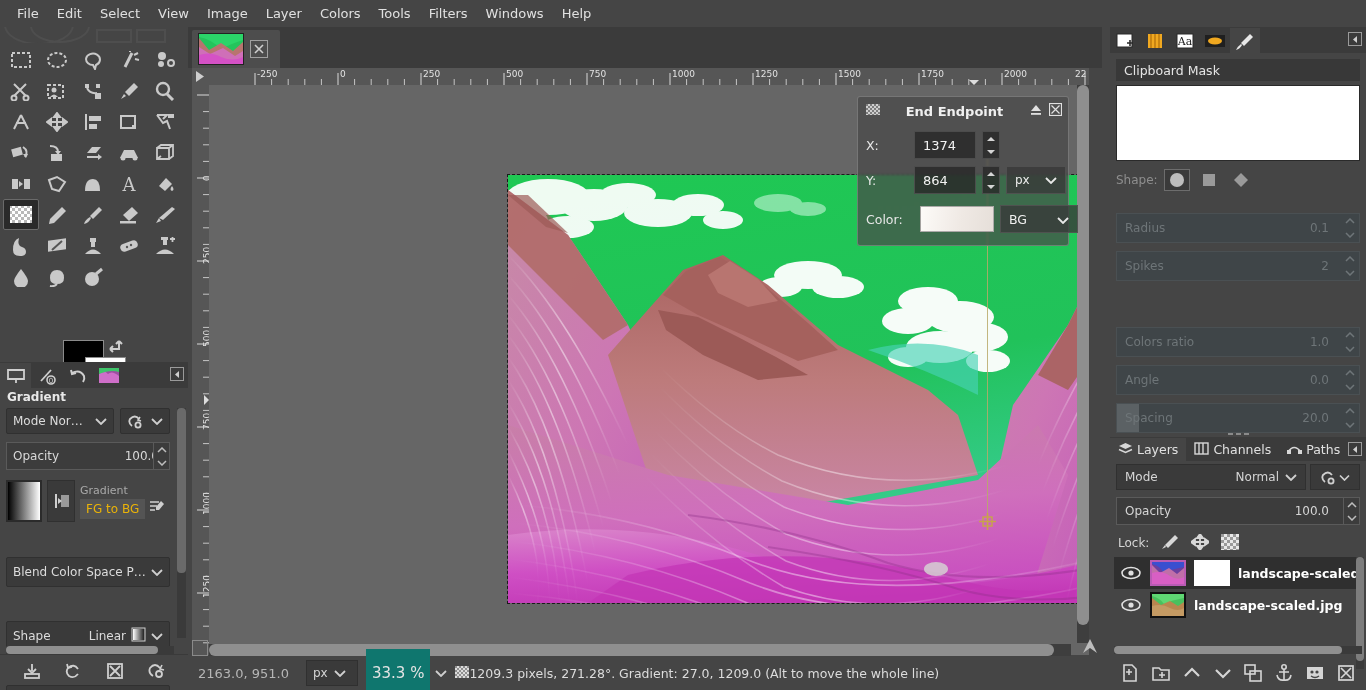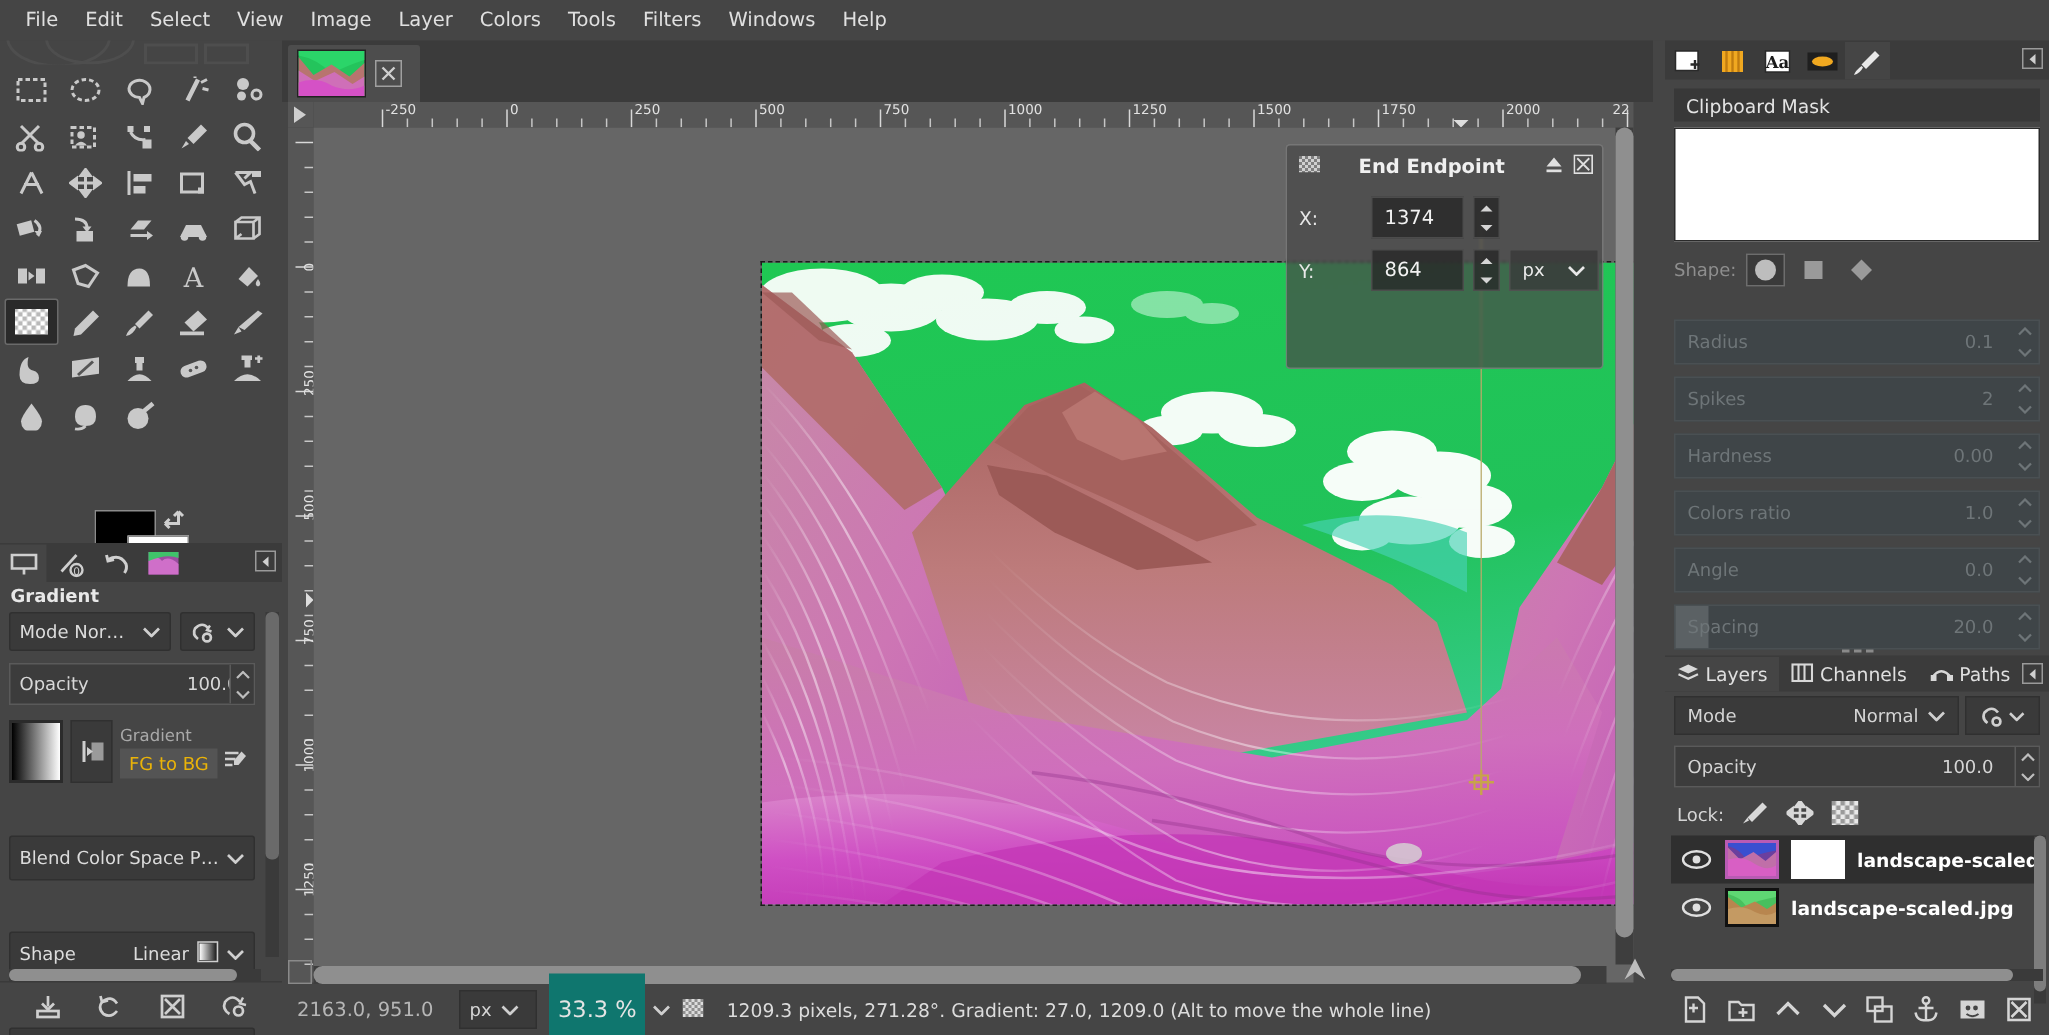--- a/index.html
+++ b/index.html
@@ -174,26 +174,26 @@
   }
   .pos { font-size: 13px; color: #b6b6b6; min-width: 100px; }
   .unitcombo {
     background: #3a3a3a; border:1px solid #303030; height: 26px; min-width: 52px;
     display:flex;align-items:center;gap:6px;padding:0 6px;font-size:12px;
   }
   .zoomcombo {
     height: 26px; display:flex;align-items:center;gap:5px;font-size:12px;
   }
   .zoomval { background:#0f766e; padding:15px 6px; font-size:15px; color:#e4e4e4;}
-  .statusmsg { font-size: 12.5px; color: #dcdcdc; display:flex; align-items:center; gap:15px; }
+  .statusmsg { font-size: 12.5px; color: #dcdcdc; display:flex; align-items:center; gap:0; }
 
   
   .rdock { position: absolute; left: 1110px; top: 27px; width: 256px; height: 663px; background: #454545; }
   .rd-tabs { position: absolute; left: 0; top: 0; width: 256px; height: 26px; background: #3b3b3b; display:flex; align-items:flex-end; }
-  .rd-tab { width: 30px; height: 25px; display:flex;align-items:center;justify-content:center; cursor:default;font-weight:bold;}
+  .rd-tab { width: 30px; height: 25px; display:flex;align-items:center;justify-content:center; cursor:default;}
   .rd-tab.active { background:#454545; }
   .rd-menu { position:absolute; right:4px; top:5px; width:14px;height:14px;border:1px solid #9a9a9a;display:flex;align-items:center;justify-content:center;}
 
   .brushname {
     position: absolute; left: 6px; top: 32px; width: 244px; height: 22px;
     background: #383838; display: flex; align-items: center; padding-left: 8px;
     font-size: 12.5px; color: #e4e4e4;
   }
   .brushprev {
     position: absolute; left: 6px; top: 58px; width: 244px; height: 76px;
@@ -1159,36 +1159,20 @@
               <path d="M1 5 L5 1 L9 5" fill="none" stroke="#6e7578" stroke-width="1.5"></path>
             </svg>
           </div>
         <div>
             <svg width="10" height="6">
               <path d="M1 1 L5 5 L9 1" fill="none" stroke="#6e7578" stroke-width="1.5"></path>
             </svg>
           </div>
       </span>
     </div>
-    <div class="bparam" style="top:262px;">
-      <span>Hardness</span>
-      <span class="v">0.00</span>
-      <span class="sp">
-        <div>
-            <svg width="10" height="6">
-              <path d="M1 5 L5 1 L9 5" fill="none" stroke="#6e7578" stroke-width="1.5"></path>
-            </svg>
-          </div>
-        <div>
-            <svg width="10" height="6">
-              <path d="M1 1 L5 5 L9 1" fill="none" stroke="#6e7578" stroke-width="1.5"></path>
-            </svg>
-          </div>
-      </span>
-    </div>
     <div class="bparam" style="top:300px;">
       <span>Colors ratio</span>
       <span class="v">1.0</span>
       <span class="sp">
         <div>
             <svg width="10" height="6">
               <path d="M1 5 L5 1 L9 5" fill="none" stroke="#6e7578" stroke-width="1.5"></path>
             </svg>
           </div>
         <div>
@@ -1480,15 +1464,25 @@
           </div>
       </span>
       <span class="ep-unit">
         <span>px</span>
         <span class="chev"><svg width="12" height="8">
               <path d="M1 2 L6 7 L11 2" fill="none" stroke="#e8e8e8" stroke-width="1.8"></path>
             </svg></span>
       </span>
     </div>
 
+    <div class="ep-row" style="left:8px; top:108px;">
+      <span class="ep-lbl" style="width:48px;">Color:</span>
+      <span class="ep-swatch"></span>
+      <span class="ep-bg">
+        <span>BG</span>
+        <span class="chev"><svg width="12" height="8">
+              <path d="M1 2 L6 7 L11 2" fill="none" stroke="#e8e8e8" stroke-width="1.8"></path>
+            </svg></span>
+      </span>
+    </div>
   </div>
 
 </div>
 
 </body></html>

